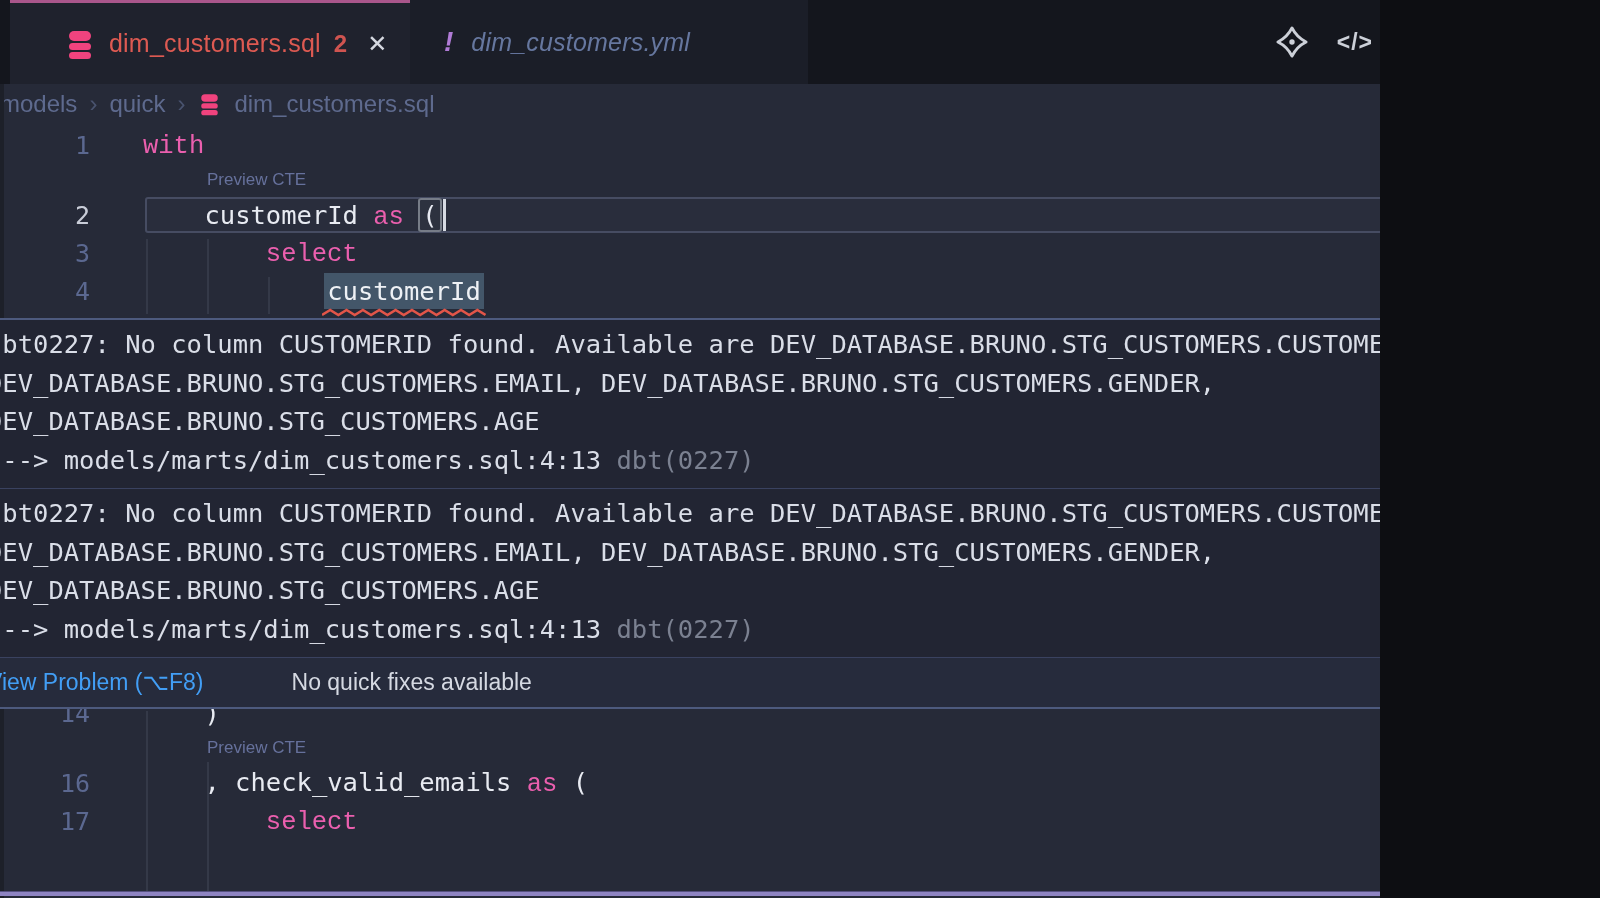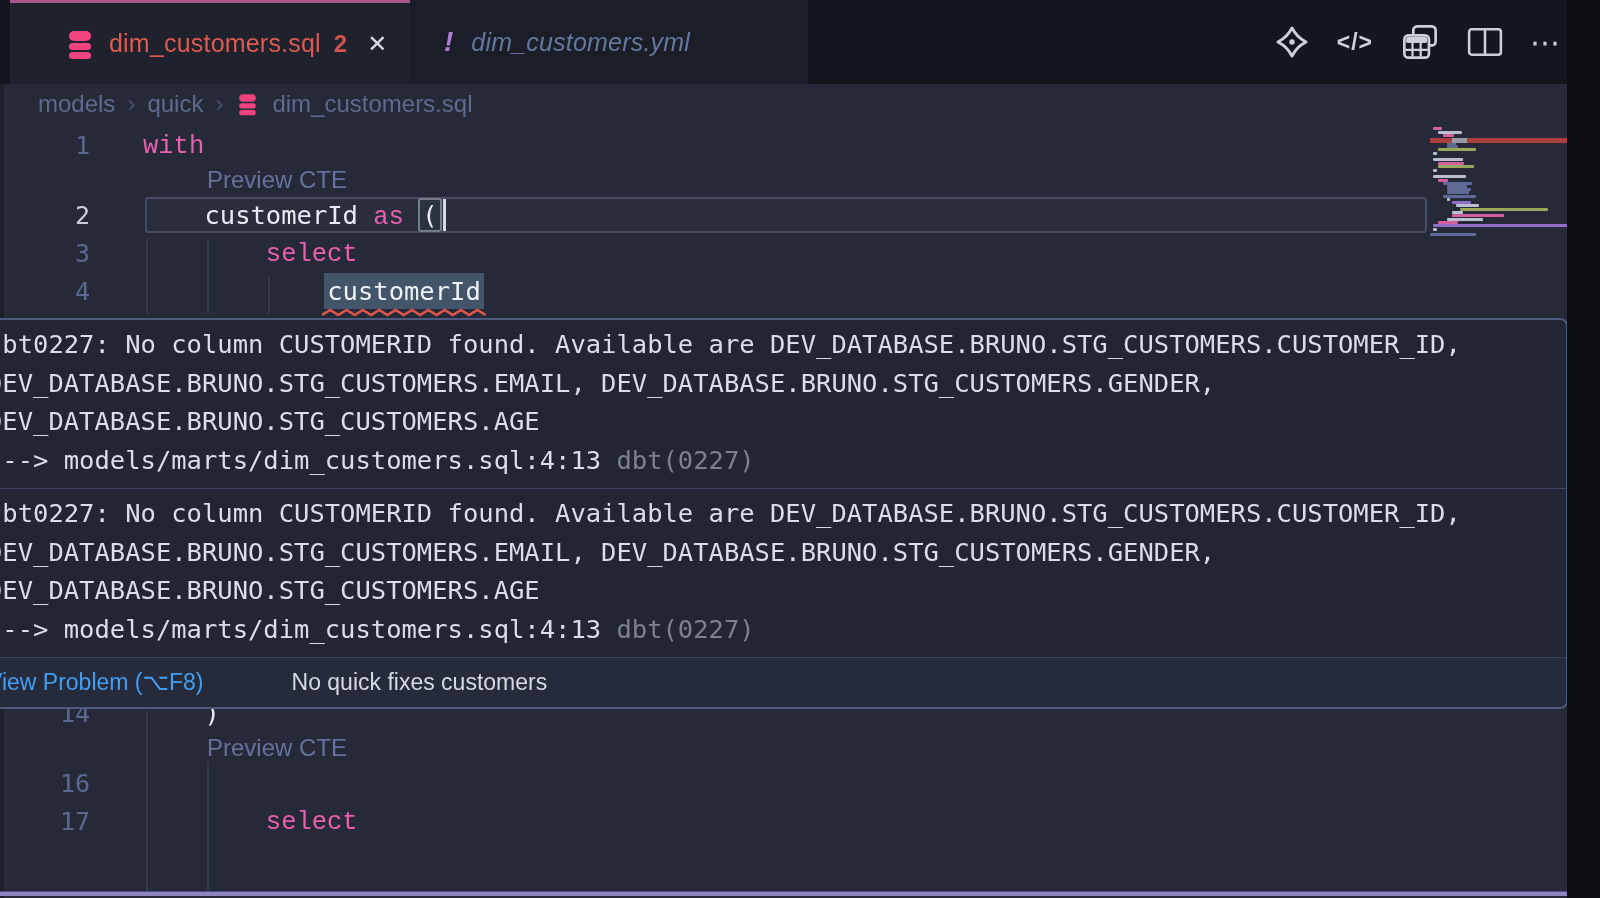--- a/index.html
+++ b/index.html
@@ -1,44 +1,44 @@
 <!DOCTYPE html>
 <html><head>
 <meta charset="utf-8">
 <style>
   html,body{margin:0;padding:0;background:#0d0e12;}
-  .screen{position:relative;width:1567px;height:898px;background:#262a38;overflow:hidden;
+  .screen{position:relative;width:1380px;height:898px;background:#262a38;overflow:hidden;
           font-family:"Liberation Sans",sans-serif;-webkit-font-smoothing:antialiased;}
   
   .tabbar{position:absolute;left:0;top:0;width:1600px;height:84px;background:#14161d;}
   .tab{position:absolute;top:0;height:84px;display:flex;align-items:center;box-sizing:border-box;cursor:pointer;}
   .tab.active{left:10px;width:400px;background:#1f222d;border-top:3px solid #a9568b;padding-left:56px;}
   .tab.inactive{left:410px;width:398px;background:#1b1e28;padding-left:34px;}
   .dbicon{display:inline-flex;margin-right:15px;}
   .tlabel{font-size:25px;color:#dd5a52;letter-spacing:.2px;}
   .tlabel.yml{color:#66779f;font-style:italic;}
   .badge{font-size:24px;color:#cf5450;font-weight:bold;margin-left:13px;}
   .close{font-size:24px;color:#d5d8e0;margin-left:20px;}
   .excl{font-size:28px;font-weight:bold;font-style:italic;color:#b07bd6;margin-right:18px;}
   .actions{position:absolute;right:40px;top:0;height:84px;display:flex;align-items:center;gap:27px;color:#ccd0d8;}
   .aicon{display:inline-flex;align-items:center;justify-content:center;}
   .codeglyph{font-size:23px;font-weight:bold;letter-spacing:1px;color:#ccd0d8;}
   .moreglyph{font-size:30px;color:#ccd0d8;}
   
   .breadcrumb{position:absolute;left:0;top:84px;width:1600px;height:40px;display:flex;align-items:center;
-              padding-left:38px;box-sizing:border-box;color:#5e6a8e;font-size:24px;gap:12px;}
+              box-sizing:border-box;color:#5e6a8e;font-size:24px;gap:12px;}
   .breadcrumb .sep{color:#49536f;font-size:24px;}
   .bicon{display:inline-flex;margin:0 2px;}
   
   .lines{position:absolute;left:0;width:1430px;}
   #top-lines{top:126px;}
   #bottom-lines{top:694px;}
   .row{position:relative;height:38px;display:flex;align-items:center;}
   .lensrow{height:32px;display:flex;align-items:center;padding-left:207px;}
-  .lensrow span{font-size:24px;color:#66719c;cursor:pointer;}
+  .lensrow span{font-size:17px;color:#66719c;cursor:pointer;}
   .ln{width:90px;text-align:right;font-family:"DejaVu Sans Mono",monospace;font-size:25px;color:#5b6890;
       position:relative;z-index:1;}
   .row.current .ln{color:#c9cdd8;}
   .code{padding-left:53px;font-family:"DejaVu Sans Mono",monospace;font-size:25.5px;white-space:pre;
         color:#e8ebf2;position:relative;z-index:1;}
   .tok.kw{color:#ea5fae;font-family:Liberation Mono, monospace;}
   .tok.pl{color:#e8ebf2;}
   .curbox{position:absolute;left:145px;width:1282px;top:1px;bottom:1px;background:#292d3c;
           border:2px solid #464c62;border-radius:3px;box-sizing:border-box;z-index:0;}
   .tok.br{border:2px solid #777d88;background:#2d323f;border-radius:3px;padding:0 2px;margin:0 -1px;}
@@ -172,20 +172,21 @@
   <div class="lines" id="bottom-lines">
       <div class="row">
         <span class="ln">14</span>
         <span class="code"><span class="tok pl">    )</span></span>
       </div>
       <div class="lensrow">
         <span>Preview CTE</span>
       </div>
       <div class="row">
         <span class="ln">16</span>
+        <span class="code"><span class="tok pl">    , check_valid_emails </span><span class="tok kw">as</span><span class="tok pl"> (</span></span>
       </div>
       <div class="row">
         <span class="ln">17</span>
         <span class="code"><span class="tok pl">        </span><span class="tok kw">select</span></span>
       </div>
     </div>
 
   <div class="minimap" id="minimap">
       <div class="mrow pk" style="top: 3px; left: 3px; width: 9px;"></div>
       <div class="mrow wh" style="top: 6.5px; left: 8px; width: 24px;"></div>
@@ -226,18 +227,18 @@
       <div class="rmark red" style="top: 98px; left: 17px; width: 15px; height: 16px;"></div>
       <div class="rmark gray" style="top: 159px; left: 2px; width: 17px; height: 16px;"></div>
     </div>
 
   <div class="hover" id="hover">
       <div class="hblock"><div>dbt0227: No column CUSTOMERID found. Available are DEV_DATABASE.BRUNO.STG_CUSTOMERS.CUSTOMER_ID,</div><div>DEV_DATABASE.BRUNO.STG_CUSTOMERS.EMAIL, DEV_DATABASE.BRUNO.STG_CUSTOMERS.GENDER,</div><div>DEV_DATABASE.BRUNO.STG_CUSTOMERS.AGE</div><div><span> --&gt; models/marts/dim_customers.sql:4:13</span><span class="hsource"> dbt(0227)</span></div></div>
       <div class="hdivider"></div>
       <div class="hblock"><div>dbt0227: No column CUSTOMERID found. Available are DEV_DATABASE.BRUNO.STG_CUSTOMERS.CUSTOMER_ID,</div><div>DEV_DATABASE.BRUNO.STG_CUSTOMERS.EMAIL, DEV_DATABASE.BRUNO.STG_CUSTOMERS.GENDER,</div><div>DEV_DATABASE.BRUNO.STG_CUSTOMERS.AGE</div><div><span> --&gt; models/marts/dim_customers.sql:4:13</span><span class="hsource"> dbt(0227)</span></div></div>
       <div class="hfooter">
         <span class="viewproblem">View Problem (⌥F8)</span>
-        <span class="nofix">No quick fixes customers</span>
+        <span class="nofix">No quick fixes available</span>
       </div>
     </div>
 
   <div class="bottomline"></div>
 </div>
 
 </body></html>

